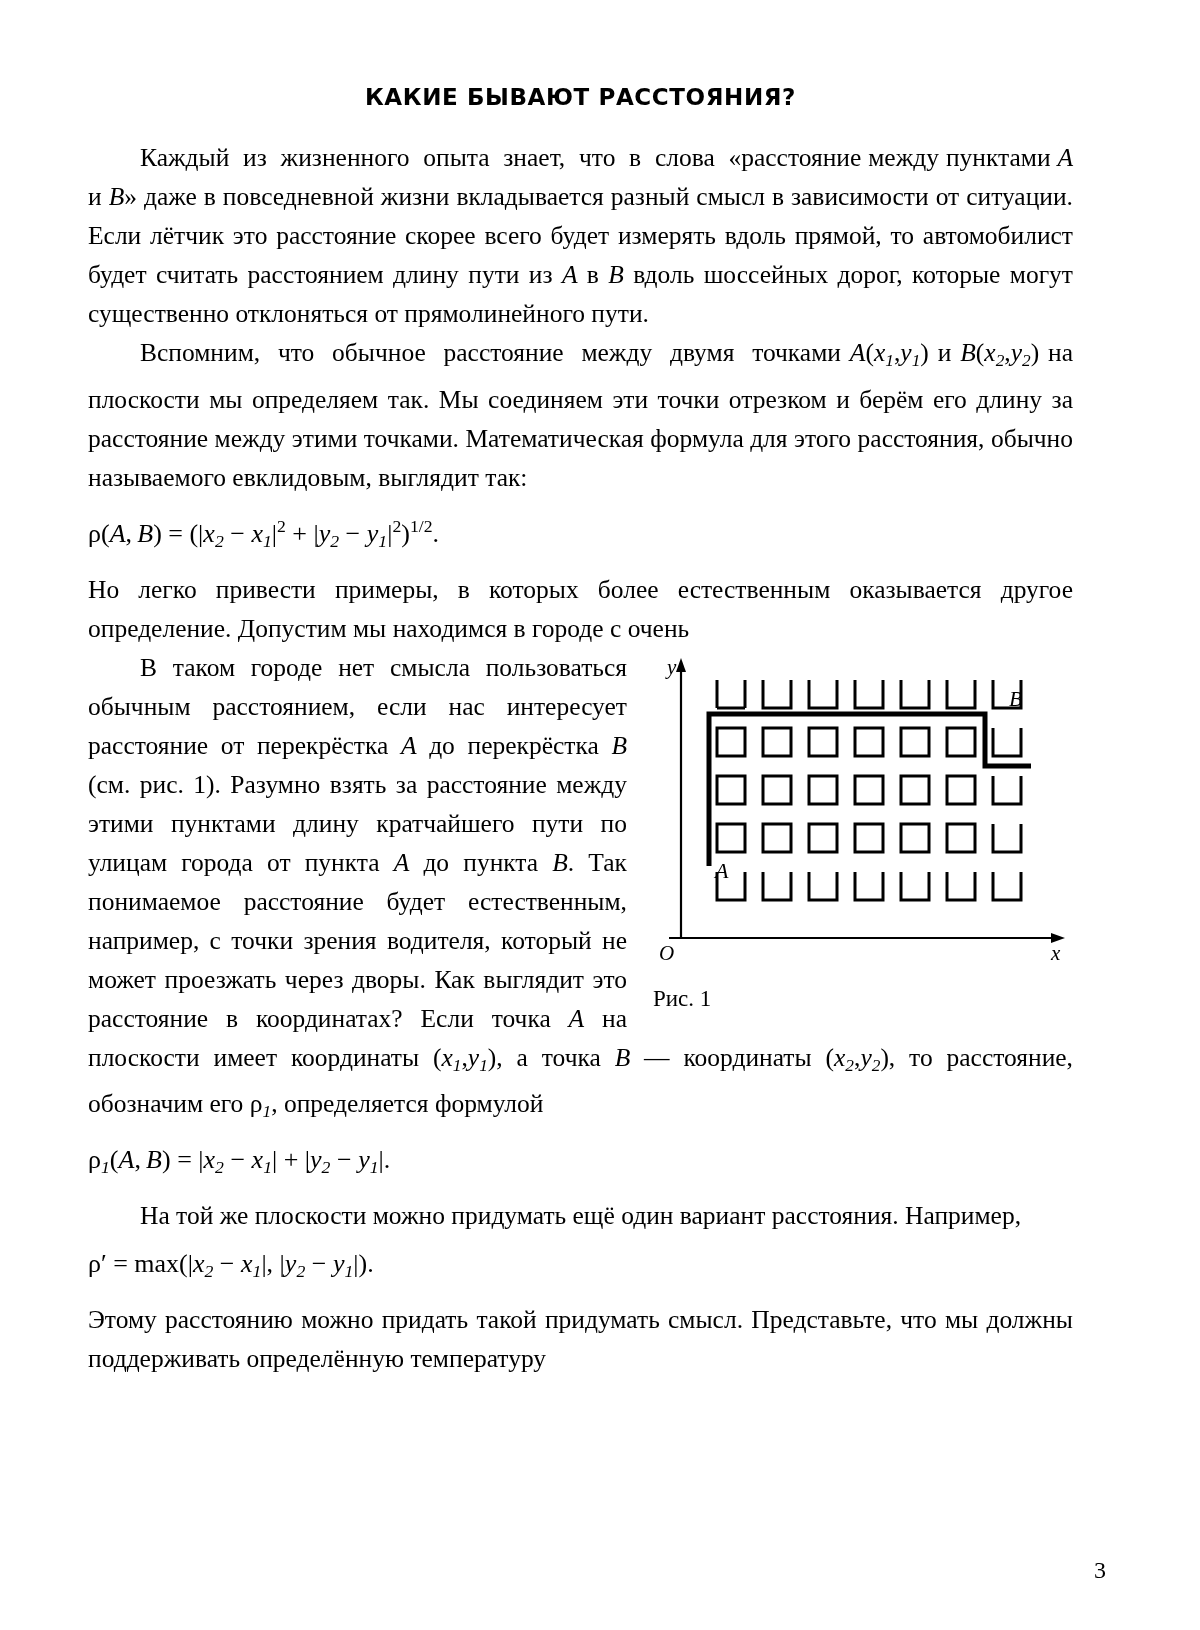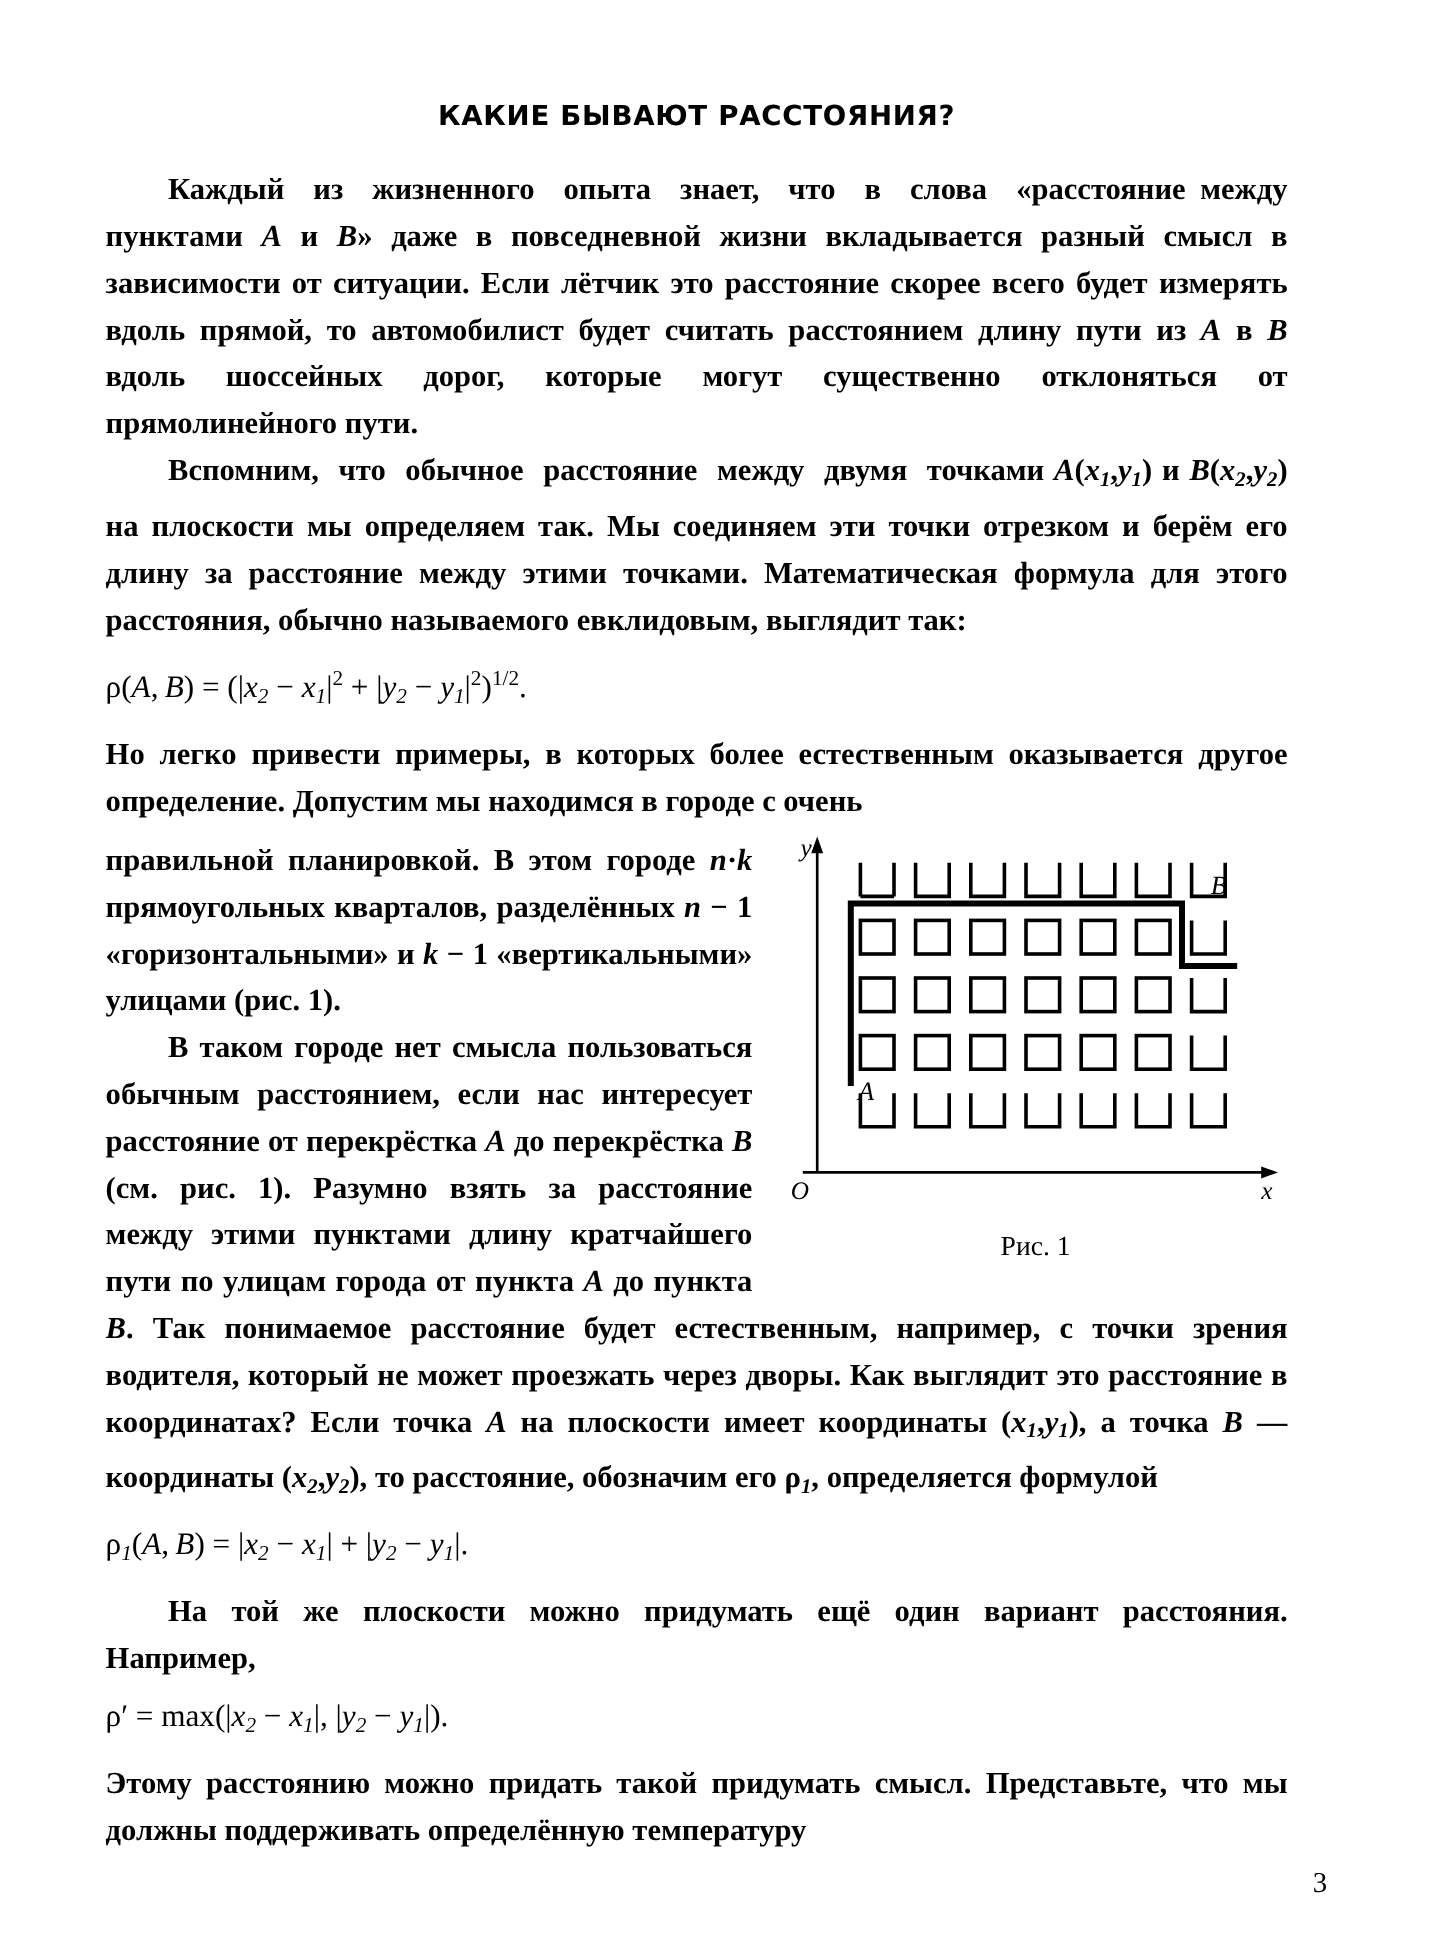--- a/index.html
+++ b/index.html
@@ -37,21 +37,20 @@
     padding: 0;
   }
   p.para {
     margin: 0 0 0 0;
     font-size: 25.5px;
     line-height: 39px;
     text-align: justify;
     text-justify: inter-word;
     text-indent: 52px;
     hyphens: manual;
-    font-weight: bold;
   }
   p.para.noindent {
     text-indent: 0;
     margin-top: 10px;
   }
   .formula {
     text-align: left;
     font-size: 26px;
     line-height: 38px;
     margin: 10px 0 10px 0;
@@ -61,21 +60,20 @@
   sub { font-size: 0.68em; vertical-align: -0.28em; font-style: italic;}
   sup { font-size: 0.68em; vertical-align: 0.55em; font-style: normal;}
 
   
   .figure-wrap {
     float: right;
     width: 420px;
     margin: 8px 0 6px 26px;
   }
   .figure-caption {
-    text-align: center;
     font-size: 23px;
     margin-top: 6px;
   }
   .wrap-block {
     overflow: hidden;
   }
   .page-number {
     position: absolute;
     right: 94px;
     bottom: 46px;
@@ -242,23 +240,20 @@
           </g>
 
           <polyline points="56,210 56,58 332,58 332,110 378,110" fill="none" stroke="#000" stroke-width="5" stroke-linejoin="miter"></polyline>
 
           <text x="62" y="222" font-family="Liberation Serif, serif" font-style="italic" font-size="22" fill="#000">A</text>
           <text x="356" y="50" font-family="Liberation Serif, serif" font-style="italic" font-size="22" fill="#000">B</text>
         </svg>
         <div class="figure-caption">Рис. 1</div>
       </div>
 
-      <p class="para noindent">
-        правильной планировкой. В этом городе <span class="math">n</span>·<span class="math">k</span> прямоугольных кварталов, разделённых <span class="math">n</span> − 1 «горизонтальными» и <span class="math">k</span> − 1 «вертикальными» улицами (рис. 1).
-      </p>
 
       <p class="para">
         В таком городе нет смысла пользоваться обычным расстоянием, если нас интересует расстояние от перекрёстка <span class="math">A</span> до перекрёстка <span class="math">B</span> (см. рис. 1). Разумно взять за расстояние между этими пунктами длину кратчайшего пути по улицам города от пункта <span class="math">A</span> до пункта <span class="math">B</span>. Так понимаемое расстояние будет естественным, например, с точки зрения водителя, который не может проезжать через дворы. Как выглядит это расстояние в координатах? Если точка <span class="math">A</span> на плоскости имеет координаты (<span class="math">x</span><sub>1</sub>,<span class="math">y</span><sub>1</sub>), а точка <span class="math">B</span> — координаты (<span class="math">x</span><sub>2</sub>,<span class="math">y</span><sub>2</sub>), то расстояние, обозначим его ρ<sub>1</sub>, определяется формулой
       </p>
     </div>
 
     <div class="formula">
       ρ<sub>1</sub>(<span class="math">A</span>, <span class="math">B</span>) = |<span class="math">x</span><sub>2</sub> − <span class="math">x</span><sub>1</sub>| + |<span class="math">y</span><sub>2</sub> − <span class="math">y</span><sub>1</sub>|.
     </div>
 

